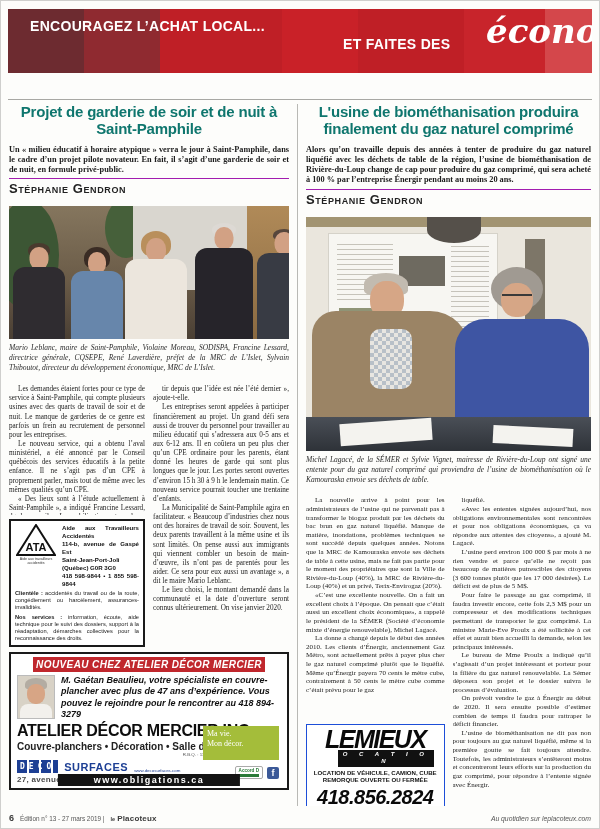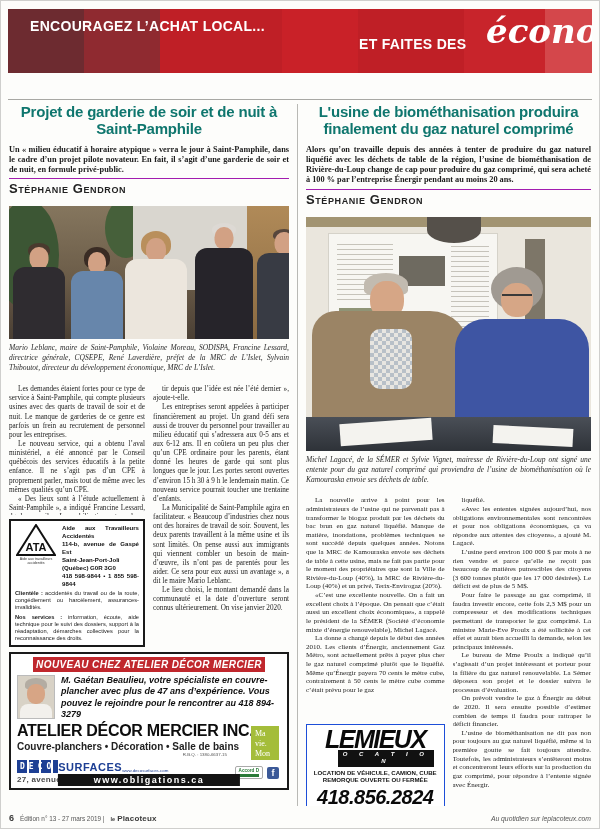--- a/index.html
+++ b/index.html
@@ -5,21 +5,21 @@
   html,body{margin:0;padding:0;background:#e9e9e7;}
   .page{position:relative;width:600px;height:829px;background:#fdfdfb;border:1px solid #cfcfcd;
         box-sizing:border-box;font-family:"Liberation Serif",serif;color:#1c1c1c;overflow:hidden;margin:0 auto;}
   
   .banner{position:absolute;top:8px;left:7px;right:7px;height:64px;overflow:hidden;color:#fff;
           font-family:"Liberation Sans",sans-serif;
           background:linear-gradient(90deg,#6d2b30 0,#6d2b30 13%,#8f2a30 13%,#8f2a30 26%,
                      #bf1f26 26%,#bf1f26 47%,#c92128 47%,#c92128 60%,#bf1f26 60%,#bf1f26 78%,
                      #c8242b 78%,#c8242b 92%,#d4474b 92%);text-decoration:underline;}
   .banner-l1{position:absolute;top:9px;left:22px;font-size:14px;font-weight:bold;letter-spacing:.3px;}
-  .banner-l2{position:absolute;top:27px;left:351px;font-size:14px;font-weight:bold;letter-spacing:.3px;}
+  .banner-l2{position:absolute;top:27px;left:335px;font-size:14px;font-weight:bold;letter-spacing:.3px;}
   .banner-script{position:absolute;top:2px;left:478px;font-family:"DejaVu Serif",serif;
                  font-style:italic;font-weight:bold;font-size:34px;white-space:nowrap;}
   .top-rule{position:absolute;top:98px;left:7px;right:7px;border-top:1px solid #a8a8a4;}
   
   .articles{position:absolute;top:103px;left:8px;right:8px;bottom:22px;display:flex;}
   .article{box-sizing:border-box;overflow:hidden;}
   .article.left{width:288px;padding-right:8px;}
   .article.right{flex:1;padding-left:8px;}
   .divider{width:1px;background:#b9b9b5;}
   .headline{font-family:"Liberation Sans",sans-serif;font-weight:bold;font-size:15px;line-height:1.12;
@@ -56,23 +56,23 @@
                   font-style:italic;font-weight:bold;font-size:10px;letter-spacing:.4px;padding:2px 0;}
   .mercier-row{display:flex;gap:6px;margin-top:3px;}
   .mercier-photo{width:36px;height:42px;flex:none;position:relative;background:#d8d2c6;overflow:hidden;border:1px solid #bbb;}
   .mp-hair{position:absolute;top:2px;left:7px;width:22px;height:12px;border-radius:50% 50% 30% 30%;background:#b3aca2;}
   .mp-face{position:absolute;top:8px;left:9px;width:18px;height:20px;border-radius:45%;background:#d7a585;}
   .mp-shirt{position:absolute;bottom:0;left:2px;width:32px;height:14px;border-radius:8px 8px 0 0;background:#f2f0ec;}
   .mercier-pitch{font-style:italic;font-weight:bold;font-size:9px;line-height:1.25;color:#111;}
   .mercier-name{font-size:16px;font-weight:bold;letter-spacing:-.3px;color:#0d0d0d;margin-top:2px;}
   .mercier-services{font-size:10px;font-weight:bold;color:#222;margin-top:1px;}
   .mercier-rbq{font-size:4.4px;color:#555;text-align:right;width:210px;}
-  .green-box{position:absolute;right:8px;top:72px;width:28px;height:34px;background:#a4bd3a;color:#fff;
+  .green-box{position:absolute;right:8px;top:72px;width:76px;height:34px;background:#a4bd3a;color:#fff;
              font-family:"Liberation Serif",serif;font-size:8px;line-height:1.25;padding:3px 4px;box-sizing:border-box;}
-  .deco-row{display:flex;align-items:flex-end;margin-top:3px;}
+  .deco-row{display:flex;align-items:flex-end;gap:6px;margin-top:3px;}
   .deco-letters{background:repeating-linear-gradient(90deg,#1d3f94 0 10px,#fff 10px 12px);
                 color:#fff;font-family:"DejaVu Sans Mono",monospace;font-weight:bold;font-size:8px;
                 padding:2px 3px;letter-spacing:4px;}
   .deco-word{font-weight:bold;font-size:11px;color:#1d3f94;letter-spacing:.5px;}
   .deco-url{font-size:4.4px;color:#1d3f94;}
   .mercier-address{font-size:8px;font-weight:bold;color:#4a4a4a;margin-top:2px;letter-spacing:.3px;}
   .pay-icons{position:absolute;right:8px;top:112px;display:flex;gap:4px;align-items:center;}
   .accord{border:1px solid #aaa;border-radius:2px;background:#fff;font-size:4.6px;font-weight:bold;
           color:#2a7a38;padding:1px 3px;line-height:1.3;}
   .accord i{display:block;width:100%;height:3px;background:#2a7a38;}

